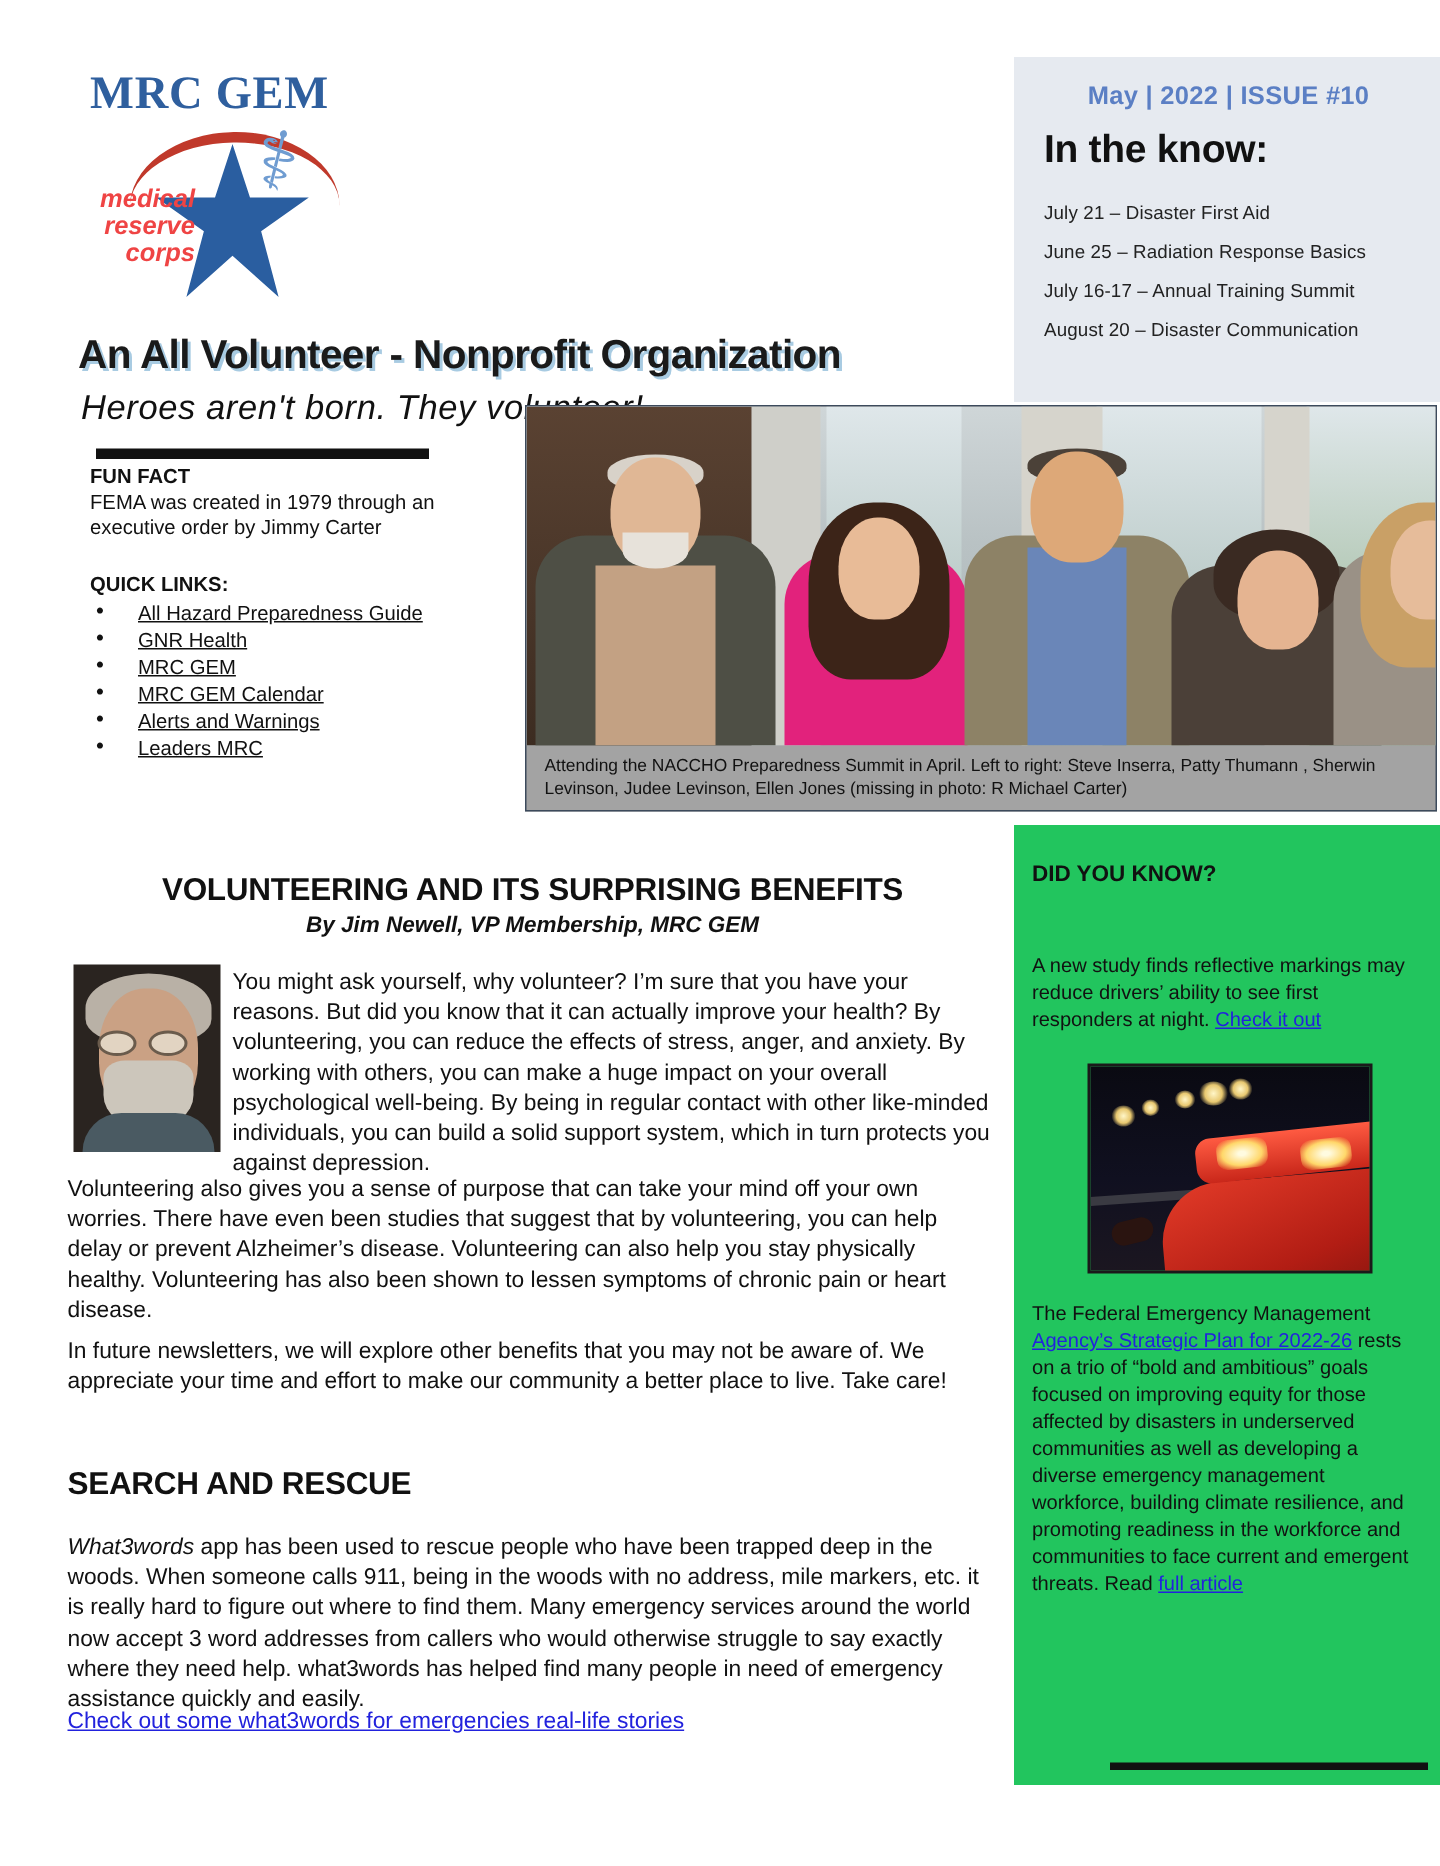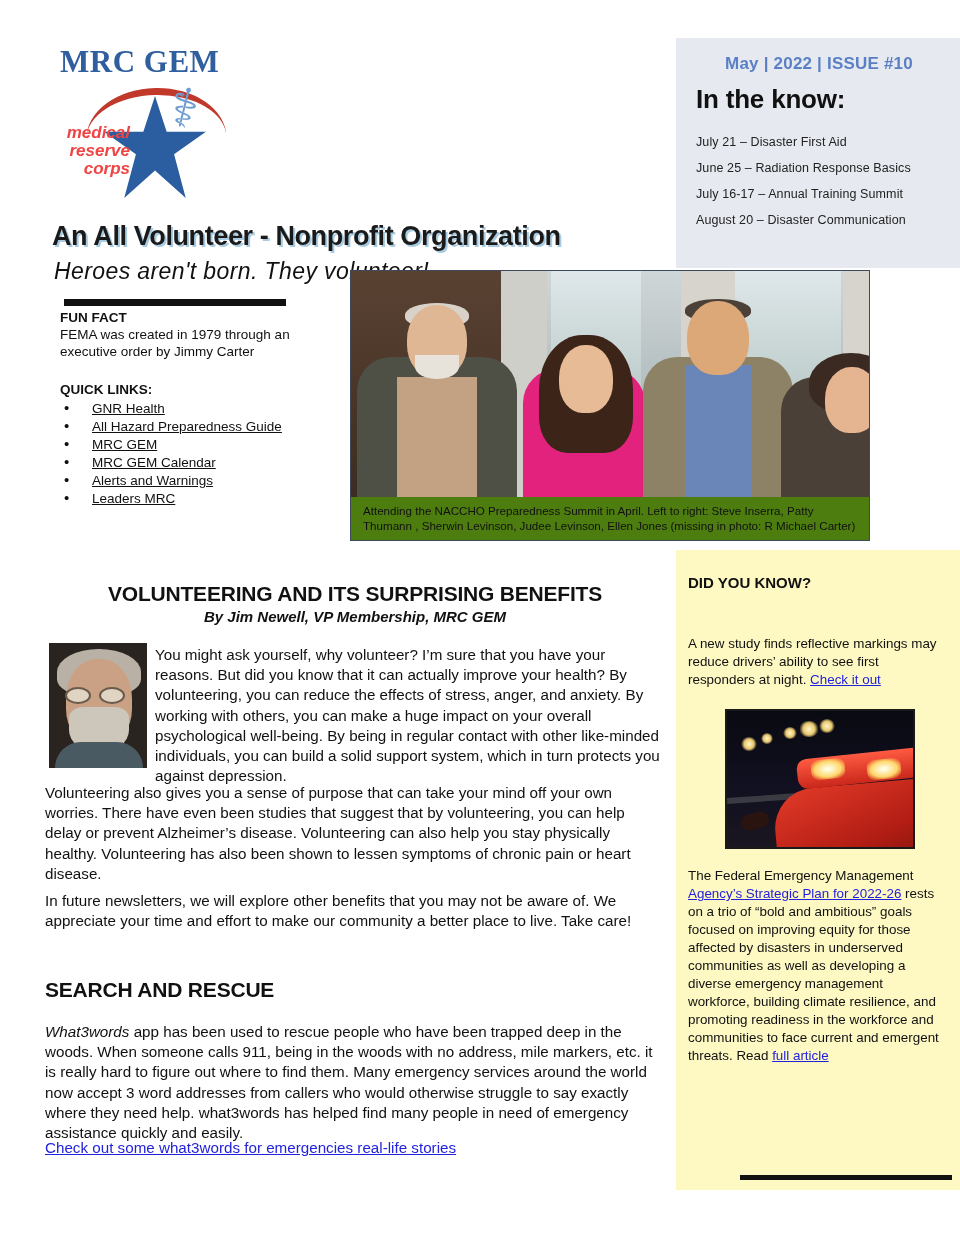--- a/index.html
+++ b/index.html
@@ -107,22 +107,22 @@
   }
   #quicklinks-list li::before {
     content: "\2022"; position: absolute; left: 4px; top: -1px; font-size: 15px;
   }
   #quicklinks-list a {
     color: #111; text-decoration: underline;
   }
 
   
   #photo-card {
-    position: absolute; left: 350px; top: 270px; width: 520px; height: 271px;
-    border: 1.5px solid #3c4a5c; background: #4d7c0f; overflow: hidden;
+    position: absolute; left: 350px; top: 270px; width: 608px; height: 271px;
+    border: 1.5px solid #3c4a5c; background: #a3a3a3; overflow: hidden;
   }
   #group-photo {
     position: relative; width: 100%; height: 226px; overflow: hidden;
     background: linear-gradient(180deg,#cfd6d8 0%, #b9c2c4 40%, #a6b0b2 100%);
   }
   .gp-win {
     position: absolute; top: 0; bottom: 0;
     background: linear-gradient(180deg,#dfe7ea,#9fb5ae);
   }
   .gp-pillar { position: absolute; top: 0; bottom: 0; background: #cfcfc9; }
@@ -194,21 +194,21 @@
   #sar-body i { font-style: italic; }
   #sar-link {
     position: absolute; left: 45px; top: 1138px; width: 620px;
     font-size: 15.2px; line-height: 20.2px;
     color: #2222dd; text-decoration: underline;
   }
 
   
   #sidebar {
     position: absolute; left: 676px; top: 550px; width: 284px; height: 640px;
-    background: #fef9c3; padding: 24px 20px 0 12px;
+    background: #22c55e; padding: 24px 20px 0 12px;
   }
   #dyk-title { font-weight: bold; font-size: 15px; margin: 0 0 28px 0; }
   #dyk-text { font-size: 13.4px; line-height: 18px; margin-top: 44px; }
   #dyk-text a { color: #2222dd; text-decoration: underline; }
   #police-photo {
     margin: 20px 0 0 37px; width: 190px; height: 140px;
     border: 2px solid #1a1a1a; position: relative; overflow: hidden;
     background: linear-gradient(180deg,#0a0a12 0%, #101020 55%, #1b1620 100%);
   }
   .pp-streetlight {
@@ -281,22 +281,22 @@
 </div>
 
 <div id="funfact-block">
   <div class="side-head">FUN FACT</div>
   <div class="side-text">FEMA was created in 1979 through an executive order by Jimmy Carter</div>
 </div>
 
 <div id="quicklinks-block">
   <div class="side-head">QUICK LINKS:</div>
   <ul id="quicklinks-list">
+    <li><a href="#">All Hazard Preparedness Guide</a></li>
     <li><a href="#">GNR Health</a></li>
-    <li><a href="#">All Hazard Preparedness Guide</a></li>
     <li><a href="#">MRC GEM</a></li>
     <li><a href="#">MRC GEM Calendar</a></li>
     <li><a href="#">Alerts and Warnings</a></li>
     <li><a href="#">Leaders MRC</a></li>
   </ul>
 </div>
 
 <div id="photo-card">
   <div id="group-photo">
     <div class="gp-win" style="left:200px;width:90px;"></div>

